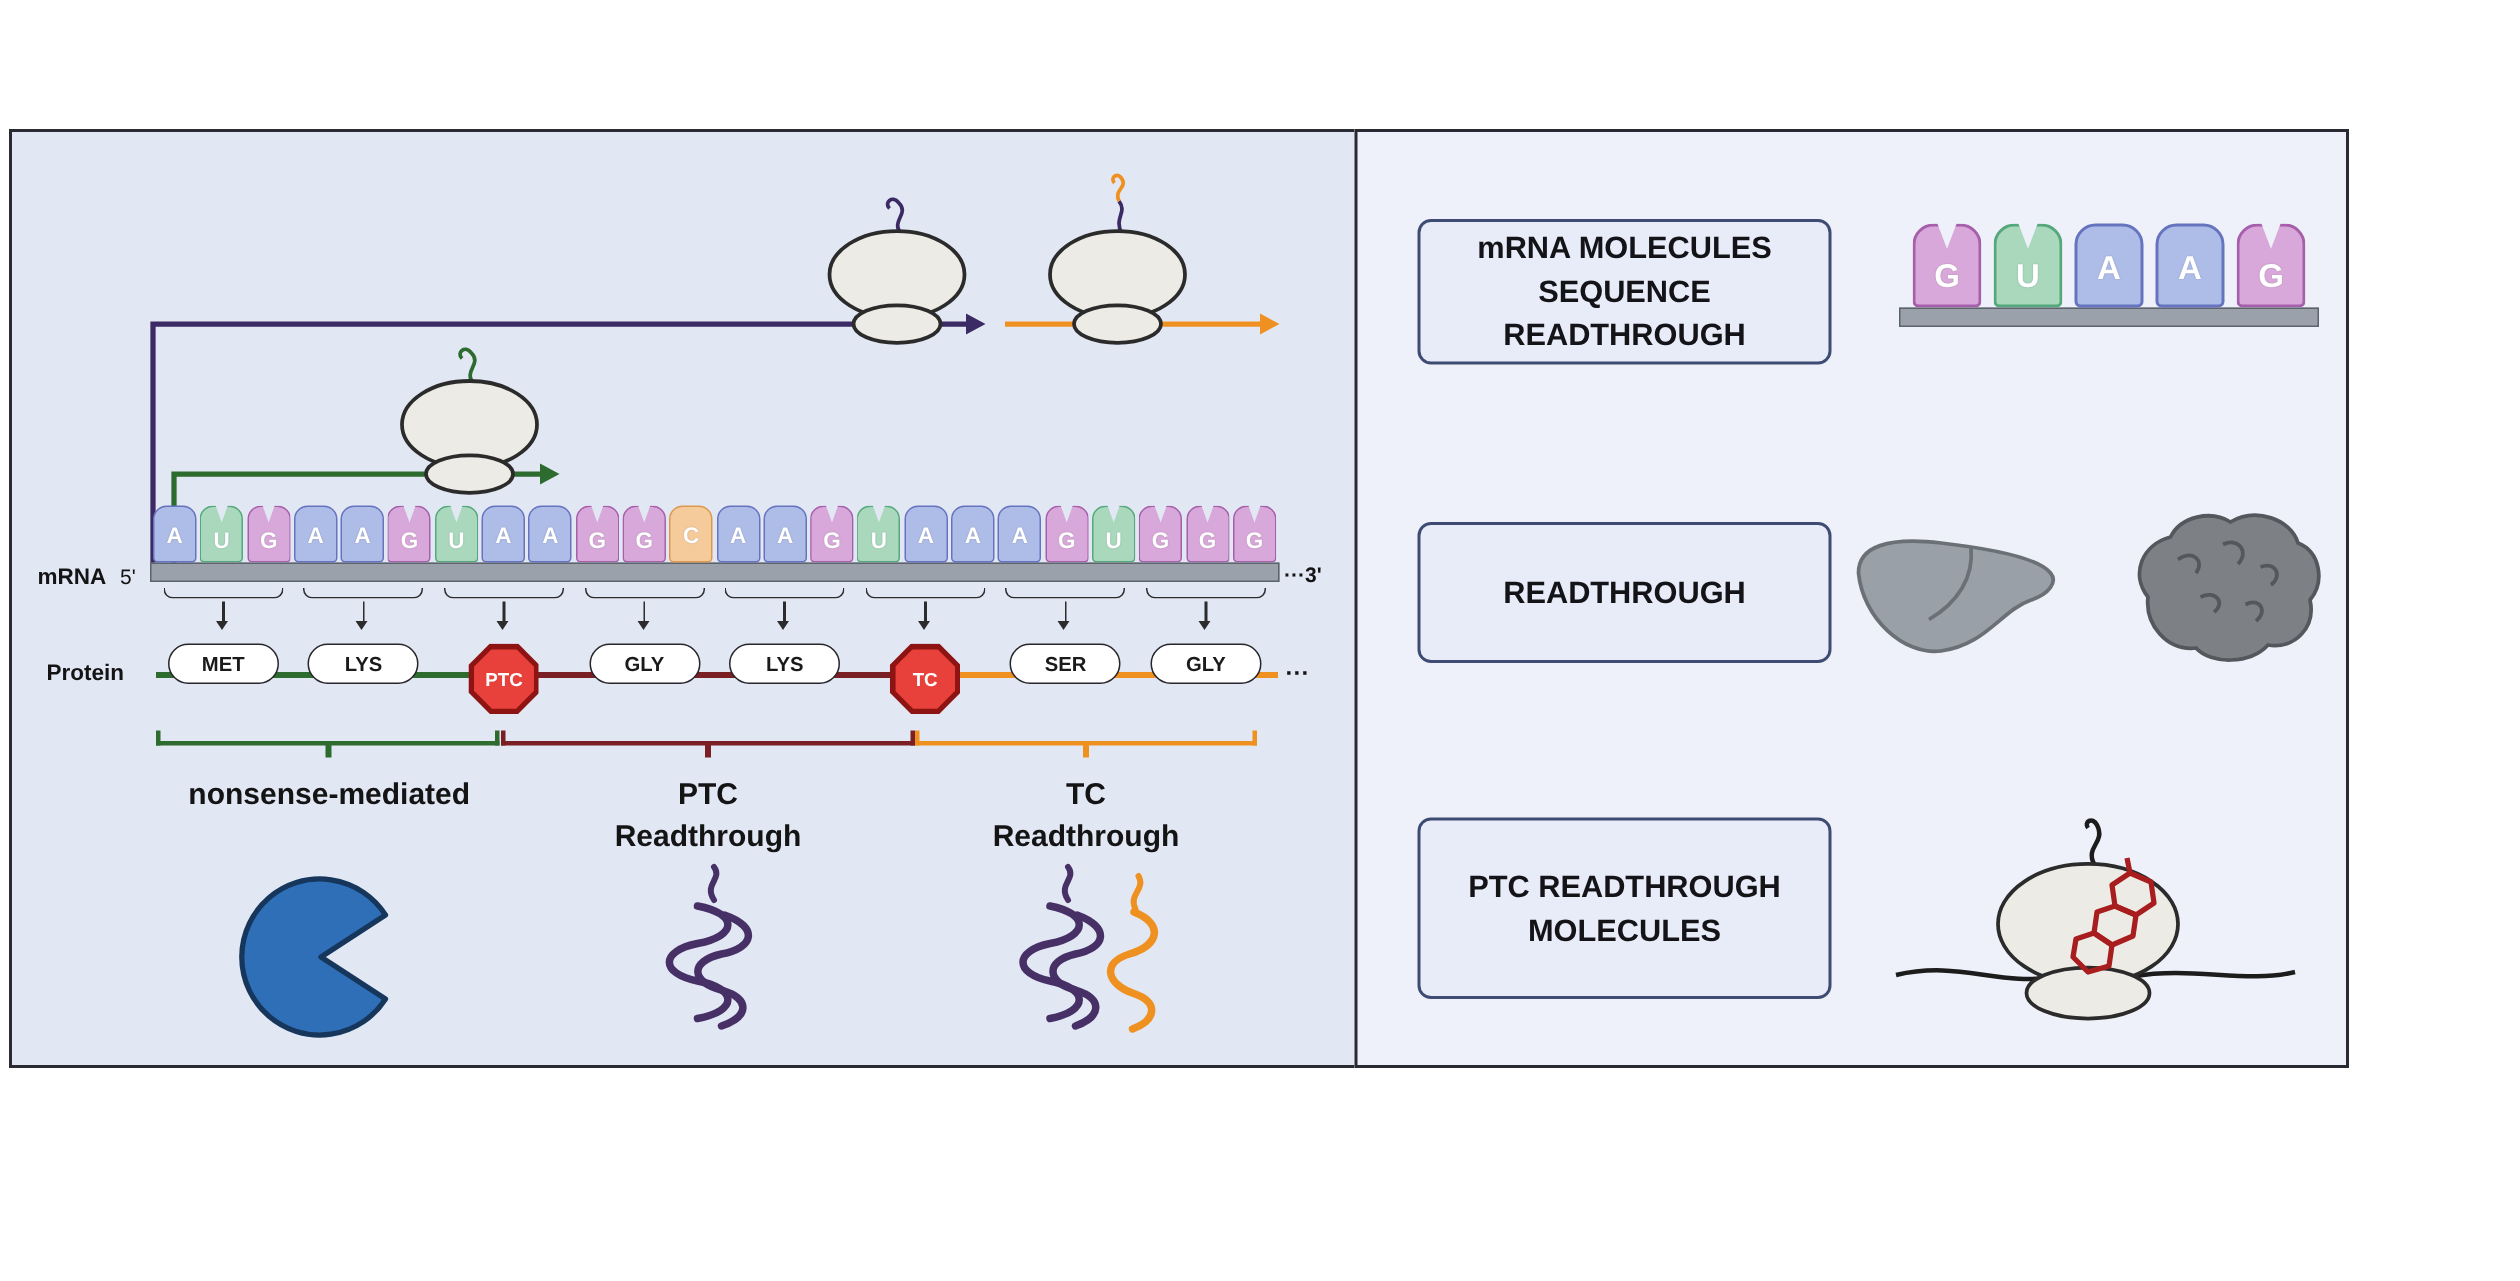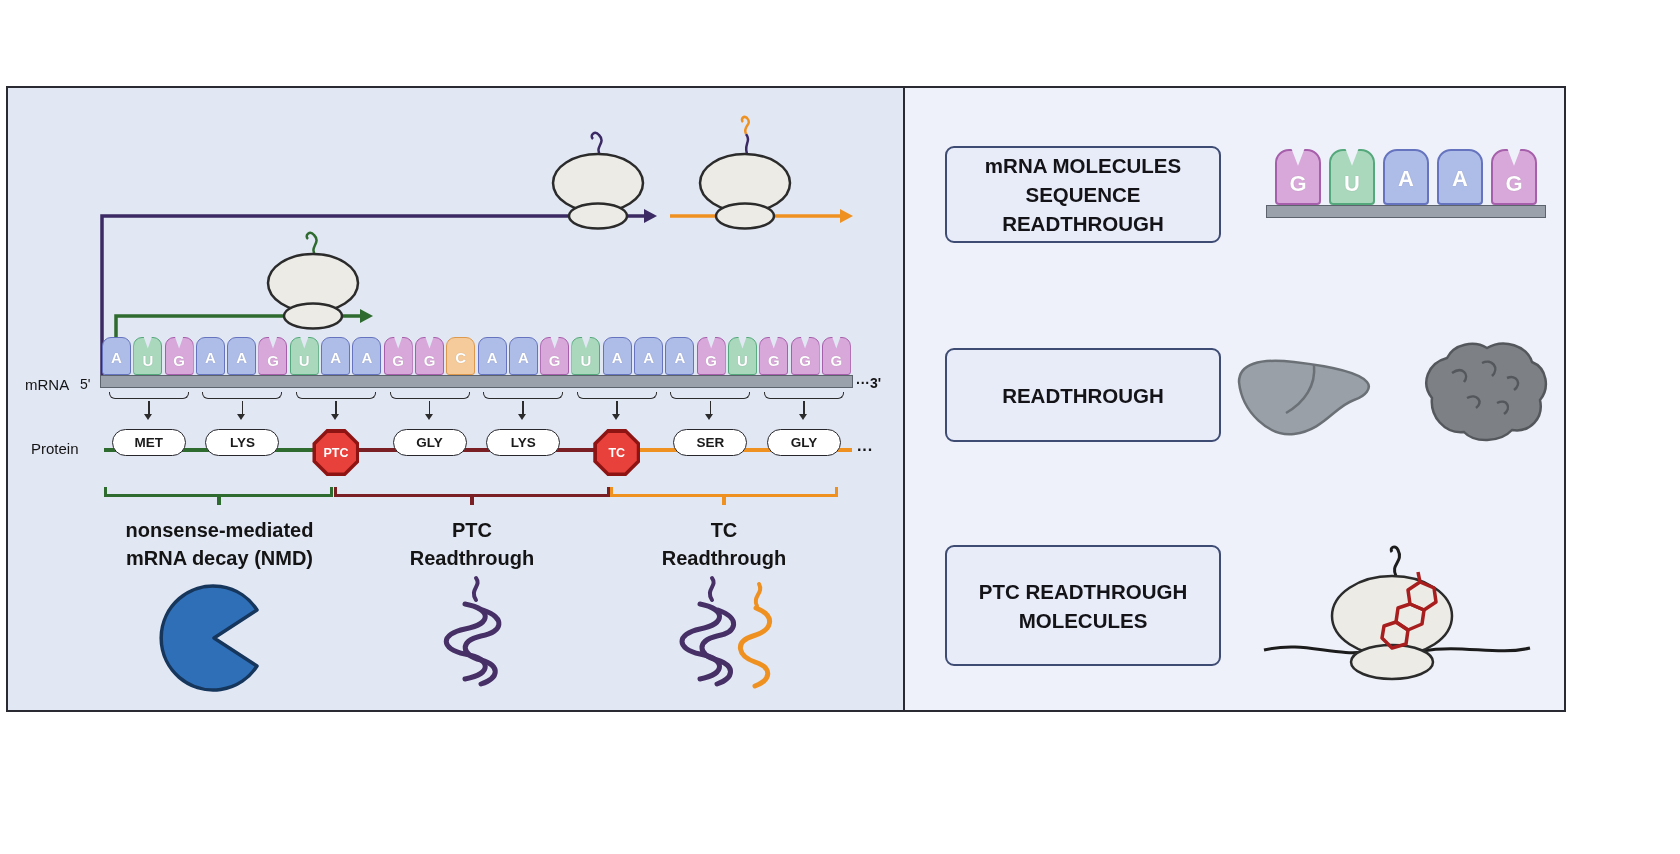--- a/index.html
+++ b/index.html
@@ -51,21 +51,21 @@
            clip-path:polygon(30% 0,70% 0,100% 30%,100% 70%,70% 100%,30% 100%,0 70%,0 30%)}
   .oct-label{color:#fff;font-weight:bold;font-size:12.5px}
 
   
   .pbracket{position:absolute;top:487px;height:10px;border-left:3.5px solid;border-right:3.5px solid;border-bottom:3.5px solid;z-index:2}
   .ptick{position:absolute;top:496px;width:3.5px;height:9px;z-index:2}
   .pathway-label{position:absolute;top:517px;text-align:center;font-weight:bold;font-size:20px;
                  line-height:27.5px;color:#141414;z-index:2}
 
   
-  .side-label{position:absolute;font-weight:normal;font-size:15px;color:#141414;z-index:3}
+  .side-label{position:absolute;font-weight:bold;font-size:15px;color:#141414;z-index:3}
   .tick-label{position:absolute;font-size:14px;color:#141414;z-index:3}
   .dots{position:absolute;font-weight:bold;font-size:16px;color:#141414;z-index:3}
 
   
   .info-box{position:absolute;left:945px;width:276px;background:#e8ecf8;border:2.5px solid #3e4c74;
             border-radius:9px;display:flex;flex-direction:column;align-items:center;justify-content:center;
             font-weight:bold;font-size:20.5px;line-height:29px;text-align:center;color:#131318;z-index:2}
   #box1{top:146px;height:97px}
   #box2{top:348px;height:94px}
   #box3{top:545px;height:121px}
@@ -280,21 +280,20 @@
 
   <div id="pb0" class="pbracket" style="left: 104px; width: 229px; border-color: rgb(46, 107, 46);"></div>
   <div id="pb1" class="pbracket" style="left: 334px; width: 276px; border-color: rgb(122, 31, 36);"></div>
   <div id="pb2" class="pbracket" style="left: 610px; width: 228px; border-color: rgb(239, 145, 32);"></div>
   <div id="pt0" class="ptick" style="left: 217px; background: rgb(46, 107, 46);"></div>
   <div id="pt1" class="ptick" style="left: 470px; background: rgb(122, 31, 36);"></div>
   <div id="pt2" class="ptick" style="left: 722px; background: rgb(239, 145, 32);"></div>
 
   <div class="pathway-label" style="left:92px;width:255px">
     <div>nonsense-mediated</div>
-    <div>mRNA decay (NMD)</div>
   </div>
   <div class="pathway-label" style="left:392px;width:160px">
     <div>PTC</div>
     <div>Readthrough</div>
   </div>
   <div class="pathway-label" style="left:644px;width:160px">
     <div>TC</div>
     <div>Readthrough</div>
   </div>
 

